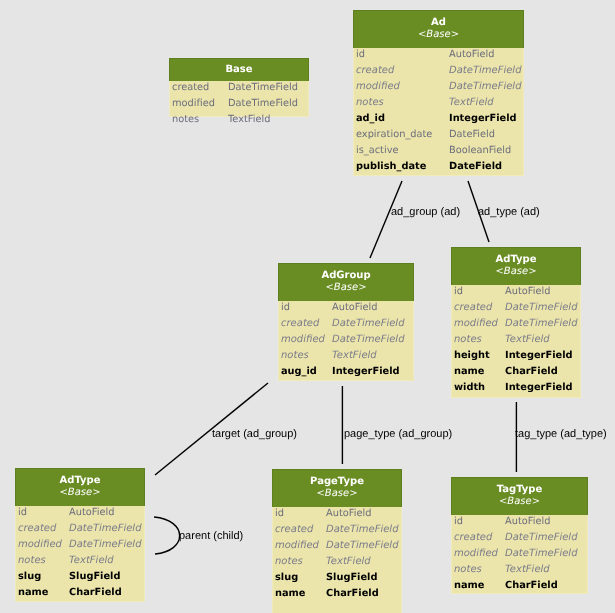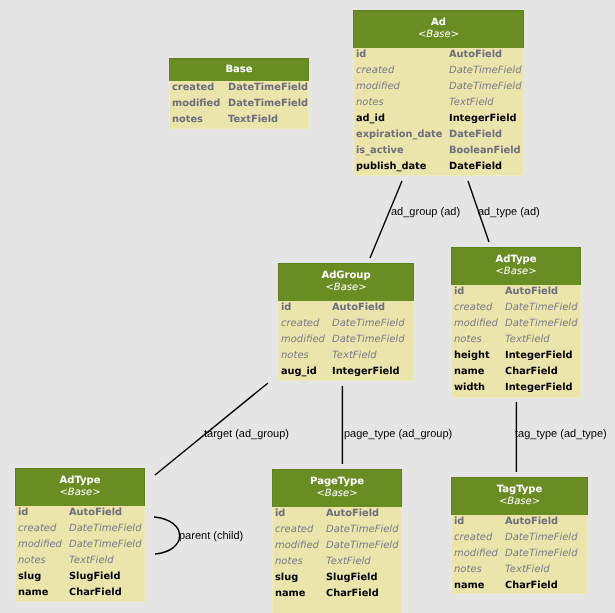--- a/index.html
+++ b/index.html
@@ -19,21 +19,21 @@
   .nhead.single{height:23px;padding-top:4px;}
   .nname{font-weight:bold;font-size:10px;line-height:14px;display:block;}
   .nbase{font-style:italic;font-size:10px;line-height:14px;display:block;margin-top:-2px;}
   table.fields{border-collapse:collapse;border-spacing:0;width:100%;table-layout:fixed;}
   table.fields{position:relative;top:-1px;}
   table.fields td{font-size:9.8px;line-height:16px;height:16px;padding:0;white-space:nowrap;
                   vertical-align:middle;}
   table.fields td.fname{padding-left:2px;padding-right:0;box-sizing:border-box;}
   table.fields td.ftype{padding-left:0;padding-right:4px;box-sizing:border-box;margin-top:16px;}
   table.fields td.f-inh{color:#7b7b8a;font-style:italic;font-weight:normal;font-size:10px;}
-  table.fields td.f-gray{color:#6d6d7c;font-weight:bold;}
+  table.fields td.f-gray{color:#6d6d7c;font-weight:normal;}
   table.fields td.f-black{color:#000000;font-weight:bold;}
   .elabel{position:absolute;font-size:11px;line-height:14px;color:#000;white-space:nowrap;
           font-family:"Liberation Sans",sans-serif;}
 </style>
 </head>
 <body>
 
 <div id="diagram">
 
   <svg class="edges" viewBox="0 0 615 613">
@@ -80,21 +80,21 @@
             <td class="fname f-gray" style="width:95px">is_active</td>
             <td class="ftype f-gray">BooleanField</td>
           </tr>
       <tr>
             <td class="fname f-black" style="width:95px">publish_date</td>
             <td class="ftype f-black">DateField</td>
           </tr>
     </tbody>
       </table>
   </div>
-  <div class="node" style="left:169px;top:58px;width:140px;height:71px">
+  <div class="node" style="left:169px;top:58px;width:140px;height:59px">
     <div class="nhead single">
       <span class="nname">Base</span>
     </div>
     <table class="fields">
         <tbody>
       <tr>
             <td class="fname f-gray" style="width:58px">created</td>
             <td class="ftype f-gray">DateTimeField</td>
           </tr>
       <tr>
@@ -270,18 +270,18 @@
       <tr>
             <td class="fname f-black" style="width:53px">name</td>
             <td class="ftype f-black">CharField</td>
           </tr>
     </tbody>
       </table>
   </div>
 
   <div class="elabel" style="left:391px;top:205px">ad_group (ad)</div>
   <div class="elabel" style="left:478px;top:205px">ad_type (ad)</div>
-  <div class="elabel" style="left:204px;top:427px">target (ad_group)</div>
+  <div class="elabel" style="left:212px;top:427px">target (ad_group)</div>
   <div class="elabel" style="left:344px;top:427px">page_type (ad_group)</div>
   <div class="elabel" style="left:515px;top:427px">tag_type (ad_type)</div>
   <div class="elabel" style="left:179px;top:529px">parent (child)</div>
 
 </div>
 
 </body></html>

